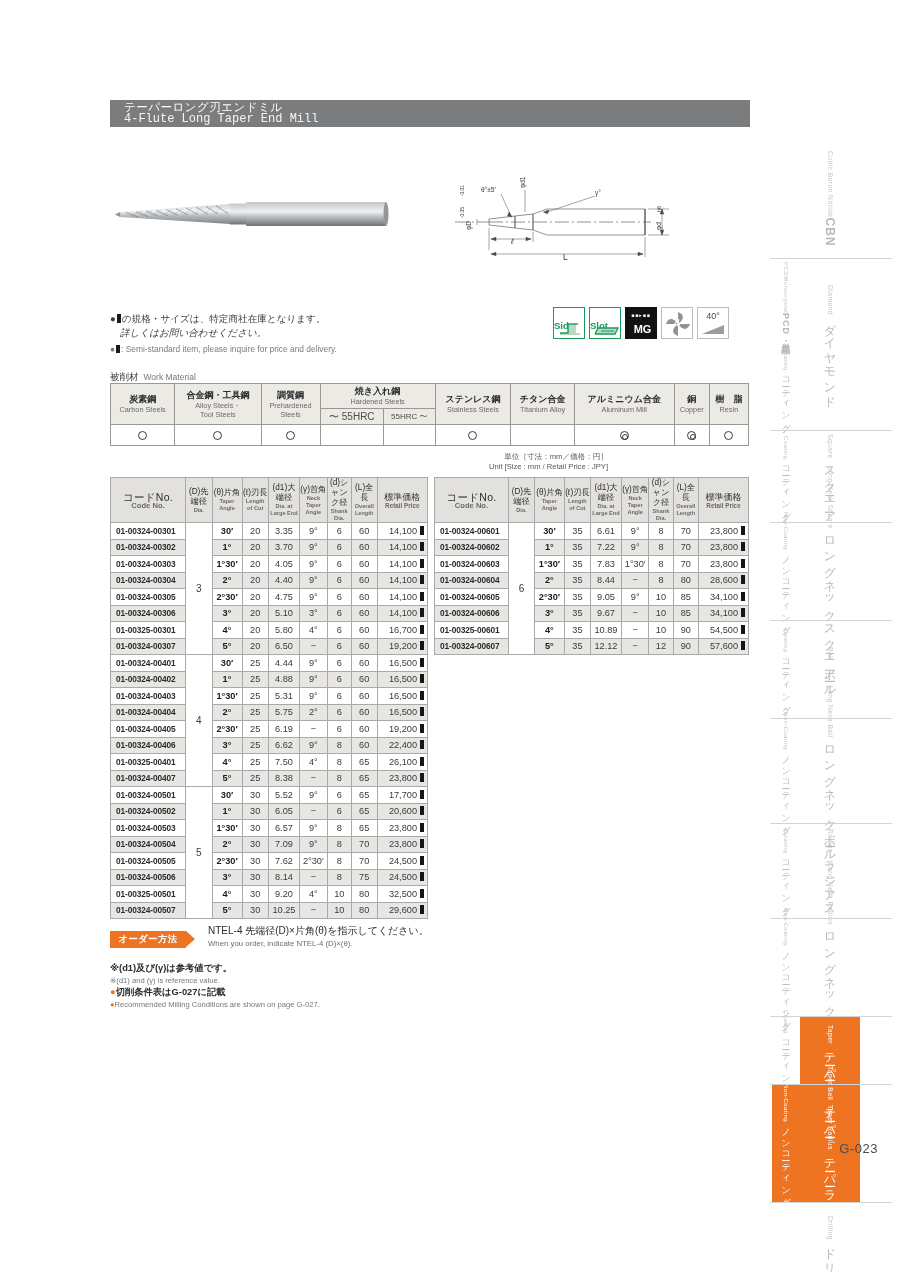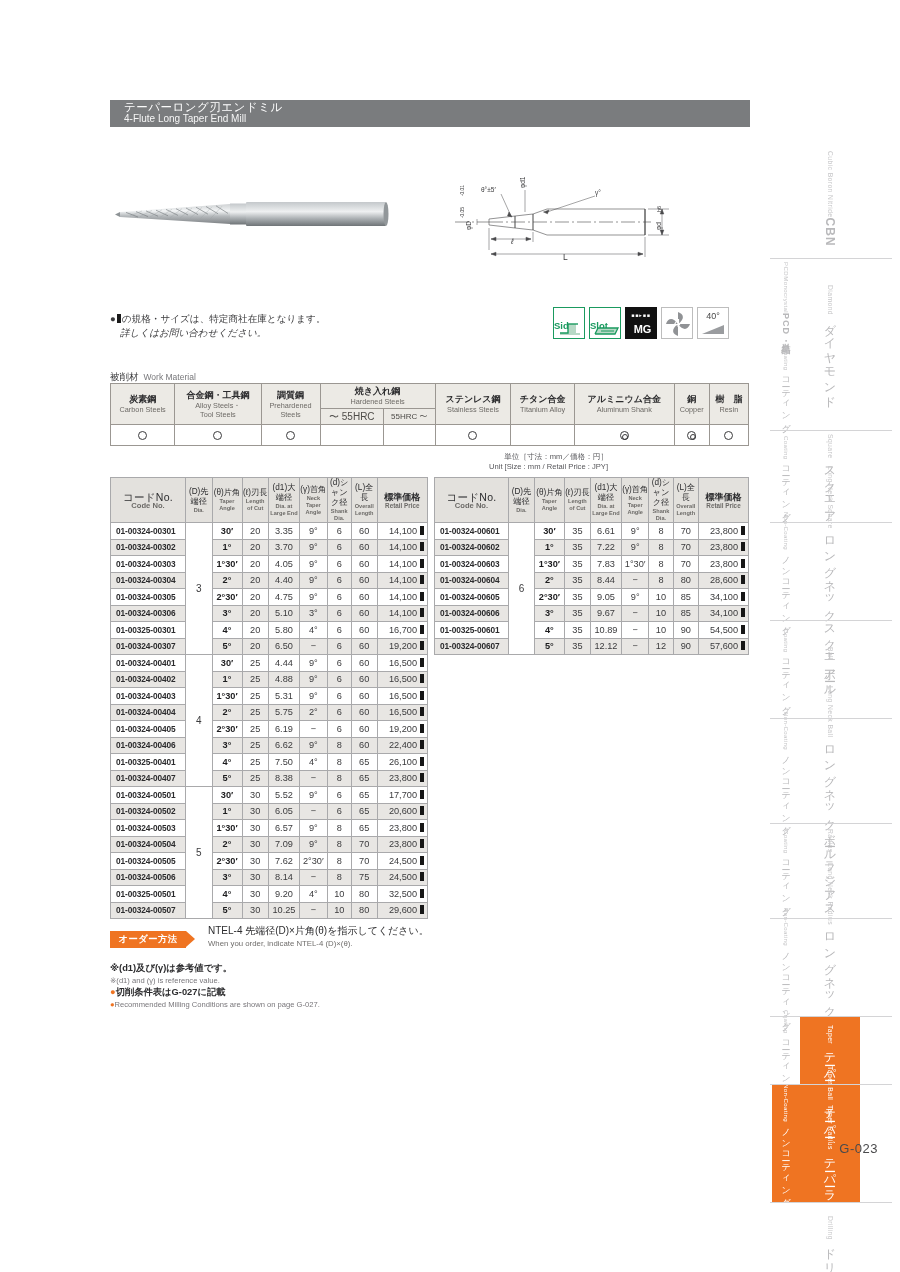--- a/index.html
+++ b/index.html
@@ -16,21 +16,21 @@
 
   
   .banner { position:absolute; left:110px; top:100px; width:640px; height:65px; }
   .banner-top {
     height:38px; background:#888a8c; color:#fff;
     font-size:30px; font-weight:bold; letter-spacing:-0.5px;
     padding:2px 0 0 14px; line-height:36px;
   }
   .banner-bot { height:27px; background:#7a7c7e; color:#fff; padding:1px 0 0 14px; }
   .banner-bot .jp { font-size:11.5px; line-height:13px; display:block; letter-spacing:0.5px;}
-  .banner-bot .en { font-size:10px; line-height:10px; display:block; opacity:.93; }
+  .banner-bot .en { font-size:12px; line-height:10px; display:block; opacity:.93;font-family:Liberation Mono, monospace; }
 
   
   .photo { position:absolute; left:112px; top:190px; width:290px; height:50px; }
   .photo svg { display:block; }
 
   
   .drawing { position:absolute; left:455px; top:168px; width:300px; height:100px; }
 
   
   .notes { position:absolute; left:110px; top:312px; width:350px; font-size:9.3px; color:#59595b; line-height:14px;}
@@ -68,21 +68,21 @@
   
   .spec { position:absolute; border-collapse:collapse; }
   .spec.left { left:110px; top:477px; width:318px; }
   .spec.right { left:434px; top:477px; width:315px; }
   .spec th, .spec td { border:0.8px solid #a9a9ab; padding:0; }
   .spec thead th { background:#e3e1dd; height:27px; vertical-align:middle; }
   .spec thead th .jp { display:block; font-size:8.2px; color:#2c2c2e; line-height:10px; font-weight:normal;}
   .spec thead th .en { display:block; font-size:5.6px; color:#6c6a67; line-height:7px; }
   .spec thead th.code .jp { font-size:10.5px; letter-spacing:0.3px; }
   .spec thead th.code .en { font-size:7.6px; }
-  .spec thead th.price .jp { font-size:9px;font-weight:bold; }
+  .spec thead th.price .jp { font-size:9px; }
   .spec thead th.price .en { font-size:6.3px; }
   .spec tbody td { height:16.5px; text-align:center; font-size:9.2px; color:#3a3a3c; }
   .spec tbody tr.alt td { background:#e8e6e3; }
   .spec tbody tr td.code { text-align:left; padding-left:5px; font-size:8.3px; font-weight:bold; color:#2b2b2d; letter-spacing:-0.1px;}
   .spec tbody td.dia { font-size:10px; background:#fff !important; color:#3a3a3c; }
   .spec tbody td.ang { font-weight:bold; color:#1c1c1e; }
   .spec tbody td.price { text-align:right; padding-right:3px; position:relative; }
   .spec tbody td.price .pb { display:inline-block; width:4px; height:9px; background:#161616; margin-left:3px; vertical-align:-1px;}
   col.c-code{width:86px;} col.c-dia{width:30px;} col.c-ta{width:32px;}
   col.c-loc{width:28px;} col.c-dle{width:33px;} col.c-nta{width:29px;}
@@ -241,20 +241,21 @@
       </g>
       <g transform="translate(9,28) rotate(-90)">
         <text x="0" y="0" font-size="4.8" fill="#3b3b3d">-0.01</text>
       </g>
     </svg>
   </div>
 
   <div class="notes">
     <div class="l1">●<span class="blk"></span><span>の規格・サイズは、特定商社在庫となります。</span></div>
     <div class="l2">詳しくはお問い合わせください。</div>
+    <div class="l3">●<span class="blk" style="height:8px"></span><span>: Semi-standard item, please inquire for price and delivery.</span></div>
   </div>
 
   <div class="icons">
     <div class="ficon green">
       <span class="lbl">Side</span>
       <svg width="32" height="18" style="position:absolute;left:0;bottom:1px">
         <polygon points="6,14 14,14 14,5 22,5 22,14 26,14 26,16 6,16" fill="#b7d9c6"></polygon>
         <polyline points="6,14 14,14 14,5" fill="none" stroke="#1a9a5f" stroke-width="1.4"></polyline>
         <polyline points="14,5 24,5" fill="none" stroke="#1a9a5f" stroke-width="1.4"></polyline>
       </svg>
@@ -315,21 +316,21 @@
           <td class="hdr-cell" rowspan="2">
             <span class="jp">ステンレス鋼</span>
             <span class="en">Stainless Steels</span>
           </td>
           <td class="hdr-cell" rowspan="2">
             <span class="jp">チタン合金</span>
             <span class="en">Titanium Alloy</span>
           </td>
           <td class="hdr-cell" rowspan="2">
             <span class="jp">アルミニウム合金</span>
-            <span class="en">Aluminum Shank</span>
+            <span class="en">Aluminum Mill</span>
           </td>
           <td class="hdr-cell" rowspan="2">
             <span class="jp">銅</span>
             <span class="en">Copper</span>
           </td>
           <td class="hdr-cell" rowspan="2">
             <span class="jp">樹　脂</span>
             <span class="en">Resin</span>
           </td>
         </tr>

